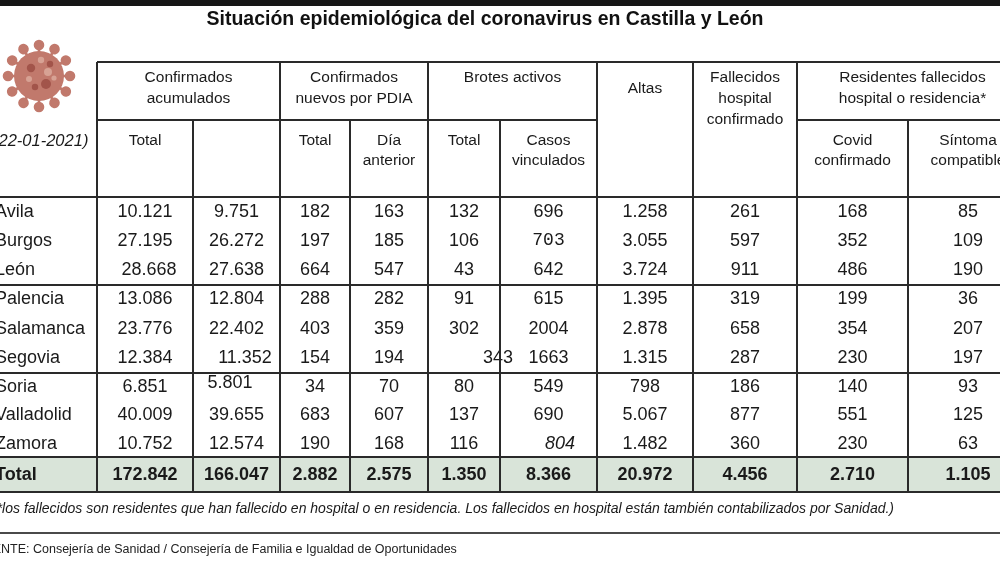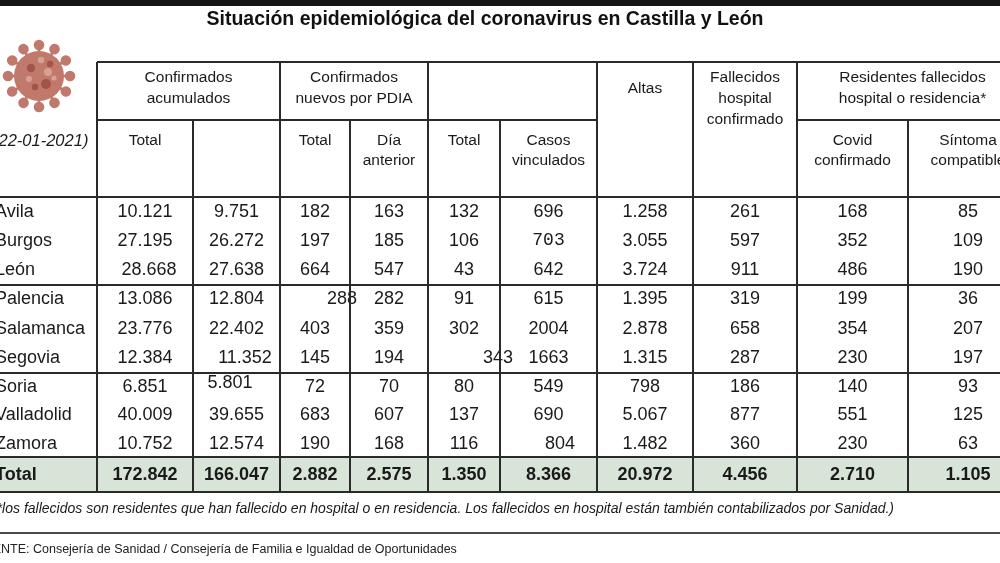--- a/index.html
+++ b/index.html
@@ -103,20 +103,21 @@
     <circle cx="39" cy="28" r="3.2" fill="#d7a294"></circle>
     <circle cx="52" cy="46" r="2.6" fill="#d7a294"></circle>
   </svg>
 
   <div class="date">(22-01-2021)</div>
 
   <div class="cell ghead" style="left:97px;top:66px;width:183px;">Confirmados
 acumulados</div>
   <div class="cell ghead" style="left:280px;top:66px;width:148px;">Confirmados
 nuevos por PDIA</div>
+  <div class="cell ghead" style="left:428px;top:66px;width:169px;">Brotes activos</div>
   <div class="cell ghead" style="left:597px;top:77px;width:96px;">Altas</div>
   <div class="cell ghead" style="left:693px;top:66px;width:104px;">Fallecidos
 hospital
 confirmado</div>
   <div class="cell ghead" style="left:797px;top:66px;width:231px;">Residentes fallecidos
 hospital o residencia*</div>
 
   <div class="cell shead" style="left:97px;top:130px;width:96px;">Total</div>
   <div class="cell shead" style="left:280px;top:130px;width:70px;">Total</div>
   <div class="cell shead" style="left:350px;top:130px;width:78px;">Día
@@ -161,21 +162,21 @@
       <div class="cell num" style="left: 350px; top: 255px; width: 78px; height: 29px; line-height: 29px;">547</div>
       <div class="cell num" style="left: 428px; top: 255px; width: 72px; height: 29px; line-height: 29px;">43</div>
       <div class="cell num" style="left: 500px; top: 255px; width: 97px; height: 29px; line-height: 29px;">642</div>
       <div class="cell num" style="left: 597px; top: 255px; width: 96px; height: 29px; line-height: 29px;">3.724</div>
       <div class="cell num" style="left: 693px; top: 255px; width: 104px; height: 29px; line-height: 29px;">911</div>
       <div class="cell num" style="left: 797px; top: 255px; width: 111px; height: 29px; line-height: 29px;">486</div>
       <div class="cell num" style="left: 908px; top: 255px; width: 120px; height: 29px; line-height: 29px;">190</div>
       <div class="cell prov" style="left: -5px; top: 284px; width: 100px; height: 29px; line-height: 29px;">Palencia</div>
       <div class="cell num" style="left: 97px; top: 284px; width: 96px; height: 29px; line-height: 29px;">13.086</div>
       <div class="cell num" style="left: 193px; top: 284px; width: 87px; height: 29px; line-height: 29px;">12.804</div>
-      <div class="cell num" style="left: 280px; top: 284px; width: 70px; height: 29px; line-height: 29px; padding-left: 27px;">288</div>
+      <div class="cell num" style="left: 280px; top: 284px; width: 70px; height: 29px; line-height: 29px;">288</div>
       <div class="cell num" style="left: 350px; top: 284px; width: 78px; height: 29px; line-height: 29px;">282</div>
       <div class="cell num" style="left: 428px; top: 284px; width: 72px; height: 29px; line-height: 29px;">91</div>
       <div class="cell num" style="left: 500px; top: 284px; width: 97px; height: 29px; line-height: 29px;">615</div>
       <div class="cell num" style="left: 597px; top: 284px; width: 96px; height: 29px; line-height: 29px;">1.395</div>
       <div class="cell num" style="left: 693px; top: 284px; width: 104px; height: 29px; line-height: 29px;">319</div>
       <div class="cell num" style="left: 797px; top: 284px; width: 111px; height: 29px; line-height: 29px;">199</div>
       <div class="cell num" style="left: 908px; top: 284px; width: 120px; height: 29px; line-height: 29px;">36</div>
       <div class="cell prov" style="left: -5px; top: 313px; width: 100px; height: 30px; line-height: 30px;">Salamanca</div>
       <div class="cell num" style="left: 97px; top: 313px; width: 96px; height: 30px; line-height: 30px;">23.776</div>
       <div class="cell num" style="left: 193px; top: 313px; width: 87px; height: 30px; line-height: 30px;">22.402</div>
@@ -183,32 +184,32 @@
       <div class="cell num" style="left: 350px; top: 313px; width: 78px; height: 30px; line-height: 30px;">359</div>
       <div class="cell num" style="left: 428px; top: 313px; width: 72px; height: 30px; line-height: 30px;">302</div>
       <div class="cell num" style="left: 500px; top: 313px; width: 97px; height: 30px; line-height: 30px;">2004</div>
       <div class="cell num" style="left: 597px; top: 313px; width: 96px; height: 30px; line-height: 30px;">2.878</div>
       <div class="cell num" style="left: 693px; top: 313px; width: 104px; height: 30px; line-height: 30px;">658</div>
       <div class="cell num" style="left: 797px; top: 313px; width: 111px; height: 30px; line-height: 30px;">354</div>
       <div class="cell num" style="left: 908px; top: 313px; width: 120px; height: 30px; line-height: 30px;">207</div>
       <div class="cell prov" style="left: -5px; top: 343px; width: 100px; height: 29px; line-height: 29px;">Segovia</div>
       <div class="cell num" style="left: 97px; top: 343px; width: 96px; height: 29px; line-height: 29px;">12.384</div>
       <div class="cell num" style="left: 193px; top: 343px; width: 104px; height: 29px; line-height: 29px;">11.352</div>
-      <div class="cell num" style="left: 280px; top: 343px; width: 70px; height: 29px; line-height: 29px;">145</div>
+      <div class="cell num" style="left: 280px; top: 343px; width: 70px; height: 29px; line-height: 29px;">154</div>
       <div class="cell num" style="left: 350px; top: 343px; width: 78px; height: 29px; line-height: 29px;">194</div>
       <div class="cell num" style="left: 428px; top: 343px; width: 72px; height: 29px; line-height: 29px; padding-left: 34px;">343</div>
       <div class="cell num" style="left: 500px; top: 343px; width: 97px; height: 29px; line-height: 29px;">1663</div>
       <div class="cell num" style="left: 597px; top: 343px; width: 96px; height: 29px; line-height: 29px;">1.315</div>
       <div class="cell num" style="left: 693px; top: 343px; width: 104px; height: 29px; line-height: 29px;">287</div>
       <div class="cell num" style="left: 797px; top: 343px; width: 111px; height: 29px; line-height: 29px;">230</div>
       <div class="cell num" style="left: 908px; top: 343px; width: 120px; height: 29px; line-height: 29px;">197</div>
       <div class="cell prov" style="left: -5px; top: 372px; width: 100px; height: 28px; line-height: 28px;">Soria</div>
       <div class="cell num" style="left: 97px; top: 372px; width: 96px; height: 28px; line-height: 28px;">6.851</div>
       <div class="cell num" style="left: 193px; top: 368px; width: 74px; height: 28px; line-height: 28px;">5.801</div>
-      <div class="cell num" style="left: 280px; top: 372px; width: 70px; height: 28px; line-height: 28px;">72</div>
+      <div class="cell num" style="left: 280px; top: 372px; width: 70px; height: 28px; line-height: 28px;">34</div>
       <div class="cell num" style="left: 350px; top: 372px; width: 78px; height: 28px; line-height: 28px;">70</div>
       <div class="cell num" style="left: 428px; top: 372px; width: 72px; height: 28px; line-height: 28px;">80</div>
       <div class="cell num" style="left: 500px; top: 372px; width: 97px; height: 28px; line-height: 28px;">549</div>
       <div class="cell num" style="left: 597px; top: 372px; width: 96px; height: 28px; line-height: 28px;">798</div>
       <div class="cell num" style="left: 693px; top: 372px; width: 104px; height: 28px; line-height: 28px;">186</div>
       <div class="cell num" style="left: 797px; top: 372px; width: 111px; height: 28px; line-height: 28px;">140</div>
       <div class="cell num" style="left: 908px; top: 372px; width: 120px; height: 28px; line-height: 28px;">93</div>
       <div class="cell prov" style="left: -5px; top: 400px; width: 100px; height: 29px; line-height: 29px;">Valladolid</div>
       <div class="cell num" style="left: 97px; top: 400px; width: 96px; height: 29px; line-height: 29px;">40.009</div>
       <div class="cell num" style="left: 193px; top: 400px; width: 87px; height: 29px; line-height: 29px;">39.655</div>
@@ -219,21 +220,21 @@
       <div class="cell num" style="left: 597px; top: 400px; width: 96px; height: 29px; line-height: 29px;">5.067</div>
       <div class="cell num" style="left: 693px; top: 400px; width: 104px; height: 29px; line-height: 29px;">877</div>
       <div class="cell num" style="left: 797px; top: 400px; width: 111px; height: 29px; line-height: 29px;">551</div>
       <div class="cell num" style="left: 908px; top: 400px; width: 120px; height: 29px; line-height: 29px;">125</div>
       <div class="cell prov" style="left: -5px; top: 429px; width: 100px; height: 28px; line-height: 28px;">Zamora</div>
       <div class="cell num" style="left: 97px; top: 429px; width: 96px; height: 28px; line-height: 28px;">10.752</div>
       <div class="cell num" style="left: 193px; top: 429px; width: 87px; height: 28px; line-height: 28px;">12.574</div>
       <div class="cell num" style="left: 280px; top: 429px; width: 70px; height: 28px; line-height: 28px;">190</div>
       <div class="cell num" style="left: 350px; top: 429px; width: 78px; height: 28px; line-height: 28px;">168</div>
       <div class="cell num" style="left: 428px; top: 429px; width: 72px; height: 28px; line-height: 28px;">116</div>
-      <div class="cell num" style="left: 500px; top: 429px; width: 120px; height: 28px; line-height: 28px;">804</div>
+      <div class="cell num" style="left: 500px; top: 429px; width: 120px; height: 28px; line-height: 28px; font-style: italic;">804</div>
       <div class="cell num" style="left: 597px; top: 429px; width: 96px; height: 28px; line-height: 28px;">1.482</div>
       <div class="cell num" style="left: 693px; top: 429px; width: 104px; height: 28px; line-height: 28px;">360</div>
       <div class="cell num" style="left: 797px; top: 429px; width: 111px; height: 28px; line-height: 28px;">230</div>
       <div class="cell num" style="left: 908px; top: 429px; width: 120px; height: 28px; line-height: 28px;">63</div>
       <div class="cell prov bold" style="left: -5px; top: 457px; width: 100px; height: 35px; line-height: 35px;">Total</div>
       <div class="cell num bold" style="left: 97px; top: 457px; width: 96px; height: 35px; line-height: 35px;">172.842</div>
       <div class="cell num bold" style="left: 193px; top: 457px; width: 87px; height: 35px; line-height: 35px;">166.047</div>
       <div class="cell num bold" style="left: 280px; top: 457px; width: 70px; height: 35px; line-height: 35px;">2.882</div>
       <div class="cell num bold" style="left: 350px; top: 457px; width: 78px; height: 35px; line-height: 35px;">2.575</div>
       <div class="cell num bold" style="left: 428px; top: 457px; width: 72px; height: 35px; line-height: 35px;">1.350</div>

